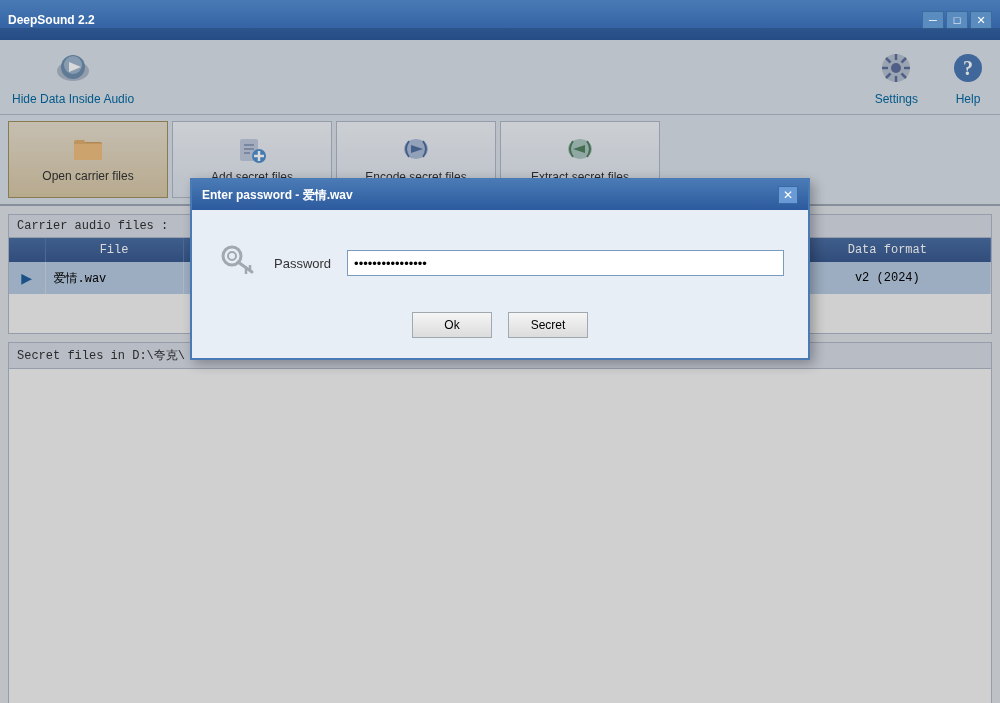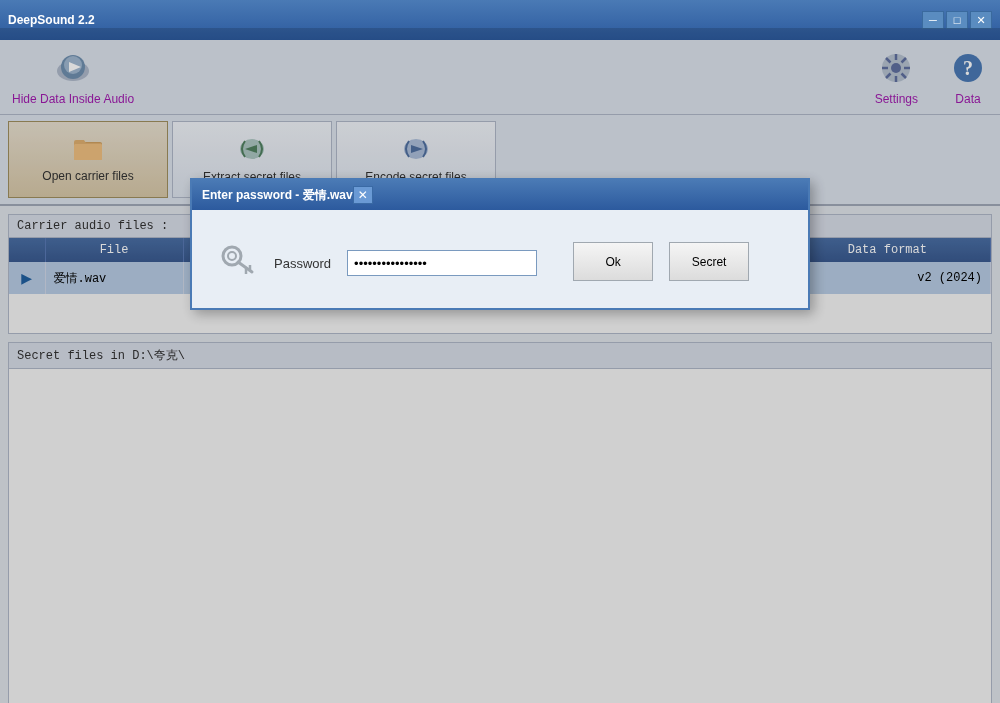--- a/index.html
+++ b/index.html
@@ -71,21 +71,21 @@
     }
     .toolbar-item .icon {
       width: 40px;
       height: 40px;
       display: flex;
       align-items: center;
       justify-content: center;
     }
     .toolbar-item .label {
       font-size: 12px;
-      color: #a21caf;
+      color: #0369a1;
       text-align: center;
     }
 
     
     .action-bar {
       background: #dce3ed;
       padding: 6px 8px;
       display: flex;
       gap: 4px;
       border-bottom: 2px solid #a0a8b8;
@@ -201,41 +201,41 @@
       border: 2px solid #4a7ab5;
       width: 620px;
       box-shadow: 4px 4px 12px rgba(0,0,0,0.3);
     }
     .dialog-titlebar {
       background: linear-gradient(to bottom, #4a7ab5, #2c5a9e);
       color: white;
       padding: 6px 10px;
       display: flex;
       align-items: center;
-      justify-content: flex-start;
+      justify-content: space-between;
       font-size: 12px;
       font-weight: bold;
     }
     .dialog-close-btn {
       width: 20px;
       height: 18px;
       background: #6a9ad5;
       border: 1px solid #3a6aa5;
       color: white;
       font-size: 12px;
       cursor: pointer;
       display: flex;
       align-items: center;
       justify-content: center;
     }
     .dialog-content {
       padding: 28px 24px 20px 24px;
       display: flex;
-      flex-direction: row;
-      gap: 36px;
+      flex-direction: column;
+      gap: 20px;
     }
     .dialog-row {
       display: flex;
       align-items: center;
       gap: 16px;
     }
     .password-label {
       font-size: 13px;
       color: #333;
       white-space: nowrap;
@@ -250,21 +250,21 @@
       outline: none;
     }
     .dialog-buttons {
       display: flex;
       justify-content: center;
       gap: 16px;
       padding-top: 4px;
     }
     .dialog-btn {
       min-width: 80px;
-      height: 39px;
+      height: 26px;
       background: linear-gradient(to bottom, #f5f5f5, #dcdcdc);
       border: 1px solid #a0a8b0;
       font-size: 12px;
       cursor: pointer;
       padding: 0 16px;
     }
   </style>
 </head>
 <body>
 
@@ -316,60 +316,74 @@
       <span class="label">Settings</span>
     </div>
 
     <div class="toolbar-item" style="align-items:center">
       <div class="icon">
         <svg width="36" height="36" viewBox="0 0 36 36">
           <circle cx="18" cy="18" r="14" fill="#4a7ab5"></circle>
           <text x="18" y="25" text-anchor="middle" fill="white" font-size="20" font-weight="bold" font-family="serif">?</text>
         </svg>
       </div>
-      <span class="label">Data</span>
+      <span class="label">Help</span>
     </div>
   </div>
 
   <div class="action-bar">
 
     <button class="action-btn active">
       <span>
         <svg width="30" height="26" viewBox="0 0 30 26">
           <rect x="1" y="6" width="28" height="18" rx="2" fill="#d0a060"></rect>
           <path d="M1 8 L1 6 Q1 4 3 4 L11 4 L13 7 L28 7 L28 8 Z" fill="#e0b070"></path>
           <rect x="1" y="8" width="28" height="16" rx="1" fill="#f0c080"></rect>
         </svg>
       </span>
       <span>Open carrier files</span>
     </button>
 
+    <button class="action-btn">
+      <span>
+        <svg width="28" height="28" viewBox="0 0 28 28">
+          <rect x="2" y="4" width="18" height="22" rx="2" fill="#c0cce0"></rect>
+          <line x1="6" y1="10" x2="16" y2="10" stroke="#8090b0" stroke-width="1.5"></line>
+          <line x1="6" y1="14" x2="16" y2="14" stroke="#8090b0" stroke-width="1.5"></line>
+          <line x1="6" y1="18" x2="12" y2="18" stroke="#8090b0" stroke-width="1.5"></line>
+          <circle cx="21" cy="21" r="7" fill="#5090d0"></circle>
+          <line x1="21" y1="16" x2="21" y2="26" stroke="white" stroke-width="2.5"></line>
+          <line x1="16" y1="21" x2="26" y2="21" stroke="white" stroke-width="2.5"></line>
+        </svg>
+      </span>
+      <span>Add secret files</span>
+    </button>
+
+    <button class="action-btn">
+      <span>
+        <svg width="30" height="28" viewBox="0 0 30 28">
+          <ellipse cx="15" cy="14" rx="12" ry="10" fill="#7090c0" opacity="0.5"></ellipse>
+          <polygon points="10,10 22,14 10,18" fill="#5070a0"></polygon>
+          <path d="M8 6 Q2 14 8 22" fill="none" stroke="#5070a0" stroke-width="2"></path>
+          <path d="M22 6 Q28 14 22 22" fill="none" stroke="#5070a0" stroke-width="2"></path>
+        </svg>
+      </span>
+      <span>Encode secret files</span>
+    </button>
 
     <button class="action-btn">
       <span>
         <svg width="30" height="28" viewBox="0 0 30 28">
           <ellipse cx="15" cy="14" rx="12" ry="10" fill="#70a090" opacity="0.5"></ellipse>
           <polygon points="20,10 8,14 20,18" fill="#508060"></polygon>
           <path d="M8 6 Q2 14 8 22" fill="none" stroke="#508060" stroke-width="2"></path>
           <path d="M22 6 Q28 14 22 22" fill="none" stroke="#508060" stroke-width="2"></path>
         </svg>
       </span>
       <span>Extract secret files</span>
-    </button>
-
-    <button class="action-btn">
-      <span>
-        <svg width="30" height="28" viewBox="0 0 30 28">
-          <ellipse cx="15" cy="14" rx="12" ry="10" fill="#7090c0" opacity="0.5"></ellipse>
-          <polygon points="10,10 22,14 10,18" fill="#5070a0"></polygon>
-          <path d="M8 6 Q2 14 8 22" fill="none" stroke="#5070a0" stroke-width="2"></path>
-          <path d="M22 6 Q28 14 22 22" fill="none" stroke="#5070a0" stroke-width="2"></path>
-        </svg>
-      </span>
-      <span>Encode secret files</span>
     </button>
   </div>
 
   <div class="content-area">
 
     <div class="section carrier-section">
       <div class="section-header">Carrier audio files :</div>
       <table class="data-table">
         <thead>
           <tr>
@@ -381,21 +395,21 @@
           </tr>
         </thead>
         <tbody>
           <tr class="selected">
             <td>
               <span class="play-icon">▶</span>
             </td>
             <td>爱情.wav</td>
             <td>D:\夸克\24LitCTF\LitCTF\Misc</td>
             <td style="text-align:center">28.9 MB</td>
-            <td style="text-align:right">v2 (2024)</td>
+            <td style="text-align:center">v2 (2024)</td>
           </tr>
         </tbody>
       </table>
     </div>
 
     <div class="section secret-section">
       <div class="section-header">Secret files in D:\夸克\</div>
     </div>
 
   </div>

